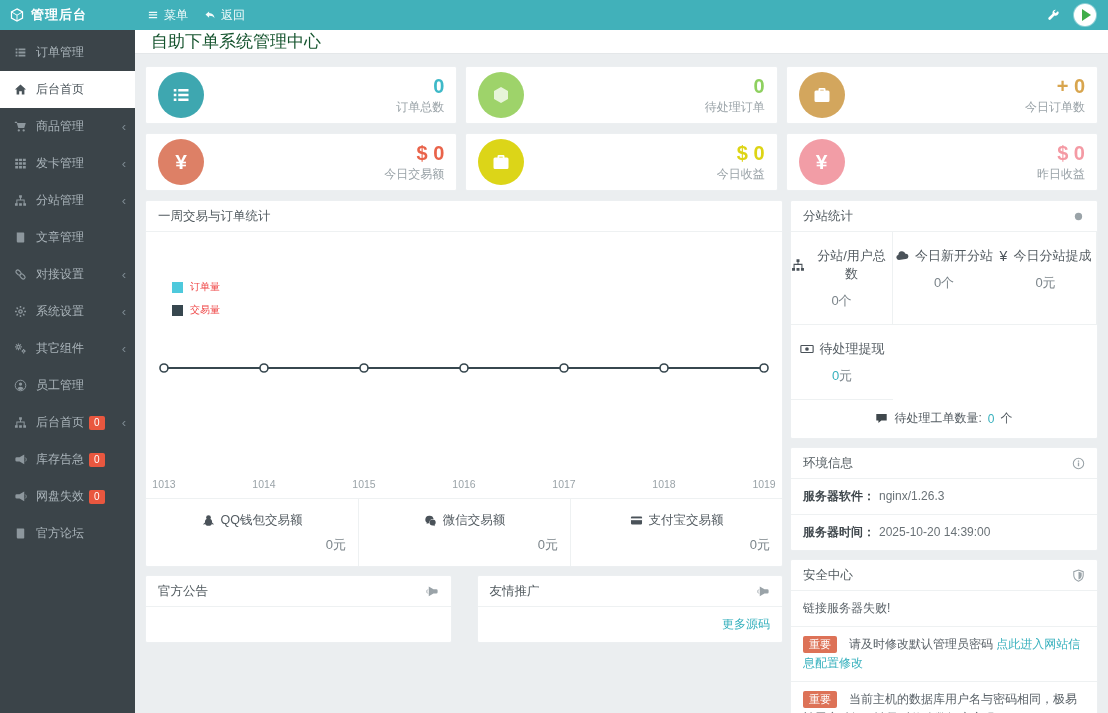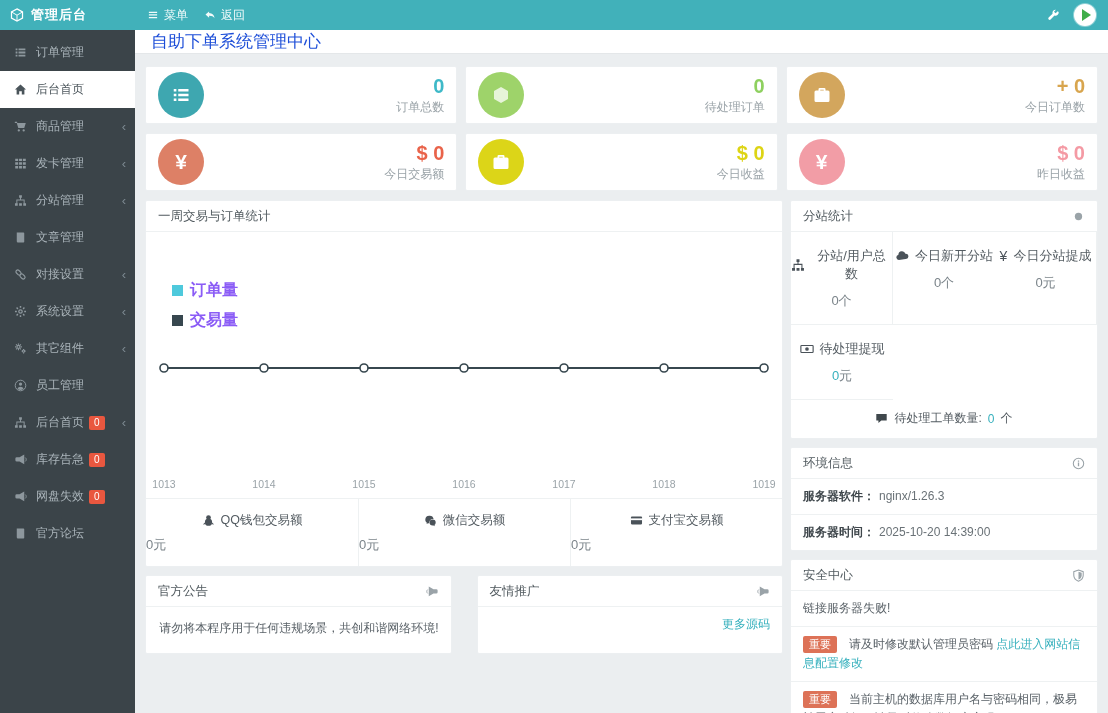--- a/index.html
+++ b/index.html
@@ -27,21 +27,21 @@
   .side-item { display:flex; align-items:center; height:37px; padding:0 9px 0 14px; color:#aab4ba; cursor:pointer; font-size:12px; }
   .side-item .icon { width:13px; height:13px; color:#8d979d; }
   .side-item .lbl { margin-left:9px; }
   .side-item.active { background:#fff; color:#4a545a; }
   .side-item.active .icon { color:#4a545a; }
   .side-badge { margin-left:5px; background:#e9573f; color:#fff; font-size:10px; line-height:14px; padding:0 5px; border-radius:2px; }
   .side-chevron { margin-left:auto; color:#7d8a91; font-size:13px; line-height:1; }
 
   .main { flex:1; display:flex; flex-direction:column; }
   .page-header { height:44px; background:#fff; border-bottom:1px solid #e4e7e9; display:flex; align-items:center; padding:0 16px; }
-  .page-header h1 { font-size:17px; font-weight:normal; color:#1d4ed8; }
+  .page-header h1 { font-size:17px; font-weight:normal; color:#14532d; }
 
   .content { padding:12px 10px 0; }
 
   
   .stat-grid { display:grid; grid-template-columns:repeat(3,1fr); gap:9px 8px; }
   .stat-card { background:#fff; border-radius:2px; height:58px; display:flex; align-items:center; padding:0 12px; border:1px solid #eceff1; }
   .stat-circle { width:46px; height:46px; border-radius:50%; display:flex; align-items:center; justify-content:center; color:#fff; }
   .stat-circle .icon { width:20px; height:20px; }
   .stat-circle .yen { font-size:21px; font-weight:bold; color:#fff; }
   .stat-right { margin-left:auto; text-align:right; }
@@ -51,25 +51,25 @@
   
   .panels { display:grid; grid-template-columns:1fr 308px; gap:8px 7px; margin-top:9px; align-items:start; }
   .panel { background:#fff; border:1px solid #eceff1; border-radius:2px; }
   .panel-head { height:31px; display:flex; align-items:center; padding:0 12px; border-bottom:1px solid #eef1f2; color:#515a5f; font-size:12.5px; }
   .panel-head .head-icon { margin-left:auto; width:13px; height:13px; color:#9aa3a8; }
 
   .chart-body { position:relative; height:266px; }
   .legend { position:absolute; left:26px; top:48px; }
   .legend-item { display:flex; align-items:center; gap:7px; margin-bottom:9px; cursor:pointer; }
   .legend-swatch { width:11px; height:11px; }
-  .legend-label { font-size:16px; color:#8b5cf6;font-weight:bold; }
+  .legend-label { font-size:10px; color:#ef4444; }
   .chart-svg { width:100%; height:100%; display:block; }
 
   .payments { display:grid; grid-template-columns:1fr 1fr 1fr; border-top:1px solid #eef1f2; }
-  .pay-cell { text-align:left; padding:13px 0 12px; }
+  .pay-cell { text-align:right; padding:13px 12px 12px; }
   .pay-cell + .pay-cell { border-left:1px solid #eef1f2; }
   .pay-title { display:flex; align-items:center; justify-content:center; gap:6px; font-size:12.5px; color:#545c62; }
   .pay-title .icon { width:13px; height:13px; color:#4a5259; }
   .pay-value { margin-top:7px; font-size:13px; color:#7b848a; }
 
   .bottom-row { display:grid; grid-template-columns:1fr 1fr; gap:25px; margin-top:8px;text-align:right; }
   .ann-body { padding:13px 12px 16px; font-size:12px; color:#5a6268; }
   .promo-row { padding:9px 12px; border-bottom:1px solid #eef1f2; }
   .promo-row:last-child { border-bottom:none; }
   .promo-link { color:#36b0bd; cursor:pointer; text-decoration:none; font-size:12px; }
@@ -449,21 +449,20 @@
                 <span>官方公告</span>
                 <span class="icon head-icon">
                     <svg viewBox="0 0 16 16" fill="currentColor">
                       <g transform="scale(-1,1) translate(-16,0)">
                         <path d="M12.6 1.8v12L6.8 10.5H3.4a1.7 1.7 0 0 1-1.7-1.7V6.9a1.7 1.7 0 0 1 1.7-1.7h3.4z"></path>
                         <path d="M13.8 5.6a3 3 0 0 1 0 4.8" fill="none" stroke="currentColor" stroke-width="1.2"></path>
                       </g>
                     </svg>
                   </span>
               </div>
-              <div class="ann-body">请勿将本程序用于任何违规场景，共创和谐网络环境!</div>
             </section>
 
             <section class="panel">
               <div class="panel-head">
                 <span>友情推广</span>
                 <span class="icon head-icon">
                     <svg viewBox="0 0 16 16" fill="currentColor">
                       <g transform="scale(-1,1) translate(-16,0)">
                         <path d="M12.6 1.8v12L6.8 10.5H3.4a1.7 1.7 0 0 1-1.7-1.7V6.9a1.7 1.7 0 0 1 1.7-1.7h3.4z"></path>
                         <path d="M13.8 5.6a3 3 0 0 1 0 4.8" fill="none" stroke="currentColor" stroke-width="1.2"></path>

